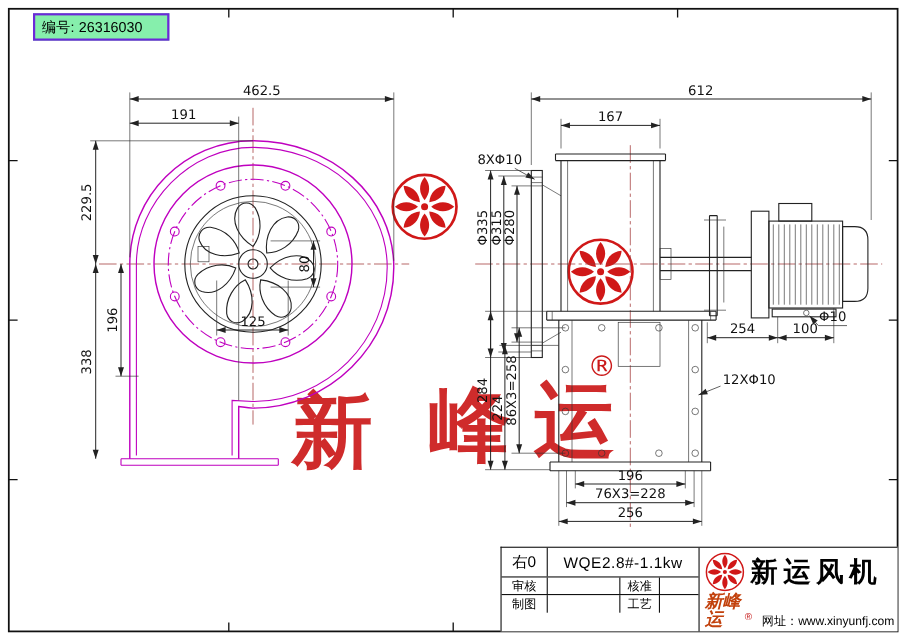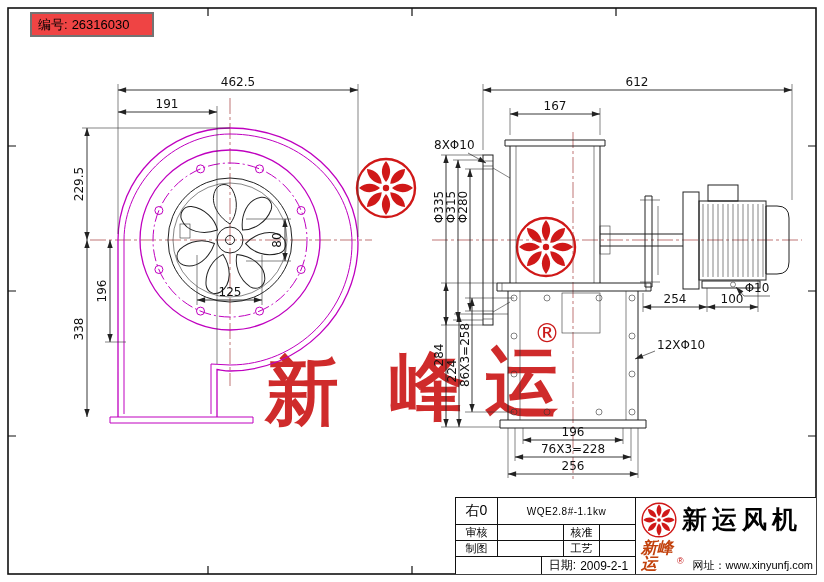--- a/index.html
+++ b/index.html
@@ -1,34 +1,34 @@
 <!DOCTYPE html>
 <html><head>
 <meta charset="utf-8">
 <style>
   *{margin:0;padding:0;box-sizing:border-box}
   html,body{width:824px;height:582px;background:#fff;font-family:"Liberation Sans","DejaVu Sans",sans-serif}
   .page{position:relative;width:824px;height:582px;background:#fff;overflow:hidden}
   svg.drawing{position:absolute;left:0;top:0}
 
   
-  .serial-box{position:absolute;left:30px;top:12px;width:124px;height:25px;border:2px solid #737373;
-    background:#ef4444;display:flex;align-items:center;gap:4px;padding-left:6px;font-size:13px;color:#000;z-index:5}
+  .serial-box{position:absolute;left:30px;top:12px;width:124px;height:25px;border:2px solid #6d28d9;
+    background:#86efac;display:flex;align-items:center;gap:4px;padding-left:6px;font-size:13px;color:#000;z-index:5}
 
   
   .tb{position:absolute;left:455px;top:497px;width:361px;height:77px;display:flex;
     border-left:1.5px solid #111;border-top:1.5px solid #111;background:#fff;z-index:4;color:#000}
   .tb-left{width:180px;display:flex;flex-direction:column;border-right:1.5px solid #111}
   .tb-row{display:flex;border-bottom:1px solid #111}
   .tb-row:last-child{border-bottom:none}
   .r1{height:27px}.r2{height:16px}.r3{height:16px}.r4{flex:1}
   .cell{display:flex;align-items:center;justify-content:center;border-right:1px solid #111;font-size:11px;overflow:hidden;white-space:nowrap}
   .cell:last-child{border-right:none}
   .c-orient{width:42px;font-size:14px}
-  .c-model{flex:1;font-size:10px;letter-spacing:0.5px}
+  .c-model{flex:1;font-size:14px;letter-spacing:0.5px}
   .c-lab{width:42px}.c-blank1{width:66px}.c-lab2{width:36px}.c-blank2{flex:1}
   .c-blank3{width:86px}.c-date{flex:1;gap:4px;font-size:12px}
   .tb-right{flex:1;display:flex;flex-direction:column;padding:2px 3px 2px 5px}
   .company{display:flex;align-items:center;gap:5px;height:39px}
   .company-name{font-size:25px;font-weight:bold;letter-spacing:5px;white-space:nowrap}
   .brandline{display:flex;align-items:flex-end;gap:3px;margin-top:1px}
   .brand{color:#c2410c;font-weight:bold;font-style:italic;font-size:16px;line-height:1}
   .reg-sup{color:#c41414;font-size:9px;line-height:1;transform:translateY(-6px)}
   .site{font-size:11px;line-height:1.2;white-space:nowrap;margin-left:6px}
 
@@ -267,27 +267,20 @@
       <div class="cell c-blank1"></div>
       <div class="cell c-lab2">核准</div>
       <div class="cell c-blank2"></div>
     </div>
     <div class="tb-row r2">
       <div class="cell c-lab">制图</div>
       <div class="cell c-blank1"></div>
       <div class="cell c-lab2">工艺</div>
       <div class="cell c-blank2"></div>
     </div>
-    <div class="tb-row r4">
-      <div class="cell c-blank3"></div>
-      <div class="cell c-date">
-        <span>日期:</span>
-        <span>2009-2-1</span>
-      </div>
-    </div>
   </div>
   <div class="tb-right">
     <div class="company">
       <svg width="36" height="36" viewBox="-18 -18 36 36">
         <use href="#stamp" transform="scale(0.58)"></use>
       </svg>
       <span class="company-name">新运风机</span>
     </div>
     <div class="brandline">
       <span class="brand">新峰运</span>

